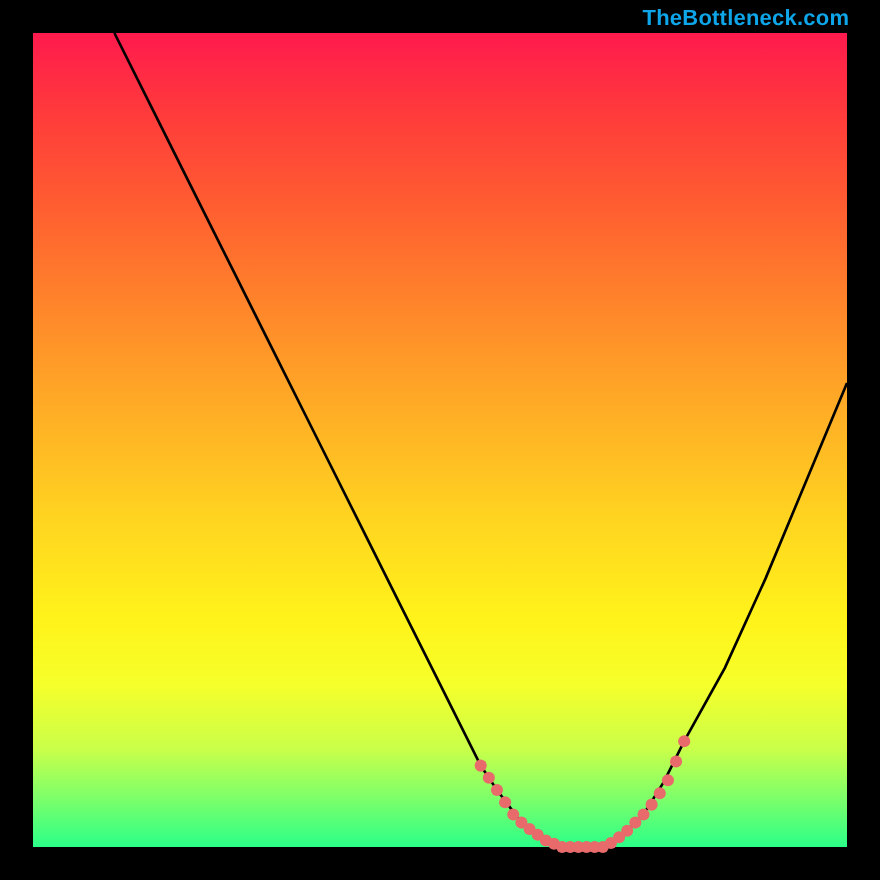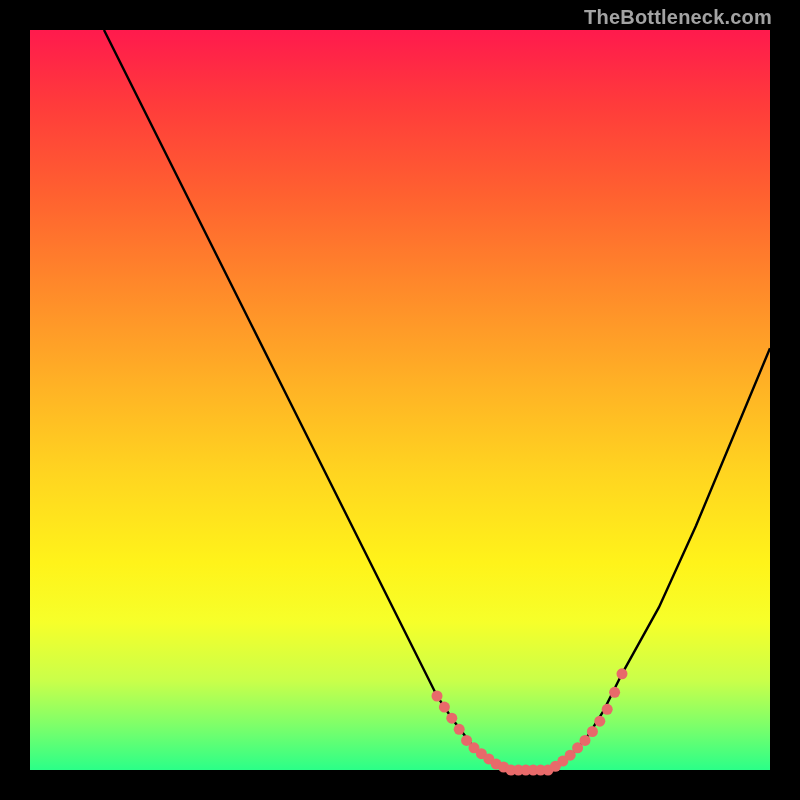--- a/index.html
+++ b/index.html
@@ -35,21 +35,21 @@
       #fff31a 72%,
       #f6ff2a 80%,
       #c9ff4a 88%,
       #7dff6a 94%,
       #2bff88 100%);
   }
   .watermark {
     position: absolute;
     top: 6px;
     right: 28px;
-    color: #a3a3a3;
+    color: #0ea5e9;
     font-size: 20px;
     font-weight: 600;
     letter-spacing: 0.2px;
   }
   svg.curve {
     position: absolute;
     top: 0;
     left: 0;
     width: 740px;
     height: 740px;

